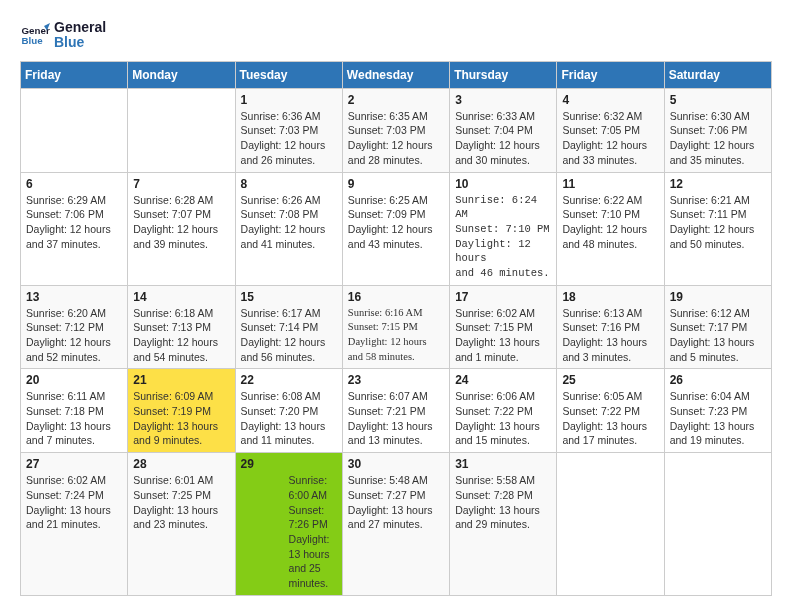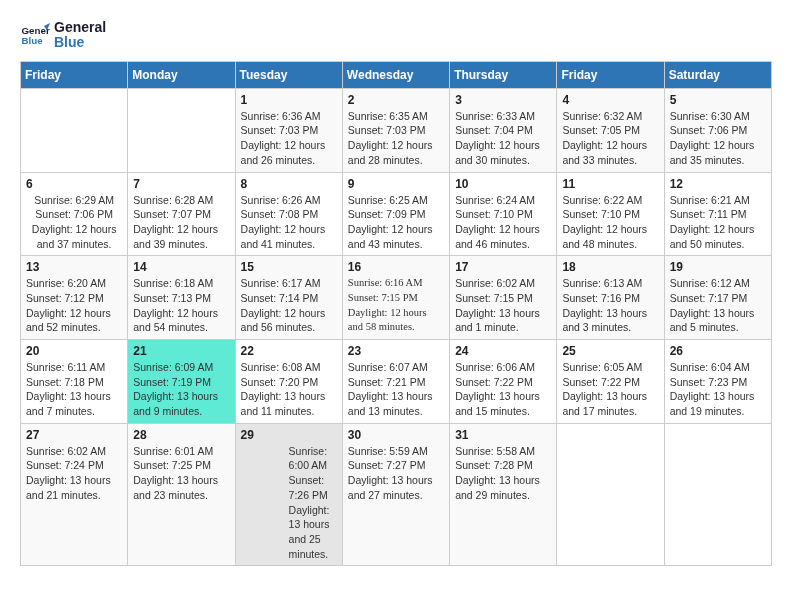--- a/index.html
+++ b/index.html
@@ -150,21 +150,21 @@
           <span class="day-num">5</span>
           <div class="day-info" style="white-space: pre-line;">Sunrise: 6:30 AM
 Sunset: 7:06 PM
 Daylight: 12 hours
 and 35 minutes.</div>
         </td>
       </tr>
       <tr>
         <td style="background: rgb(255, 255, 255);">
           <span class="day-num">6</span>
-          <div class="day-info" style="white-space: pre-line; text-align: center;">Sunrise: 6:29 AM
+          <div class="day-info" style="white-space: pre-line;">Sunrise: 6:29 AM
 Sunset: 7:06 PM
 Daylight: 12 hours
 and 37 minutes.</div>
         </td>
         <td style="background: rgb(255, 255, 255);">
           <span class="day-num">7</span>
           <div class="day-info" style="white-space: pre-line;">Sunrise: 6:28 AM
 Sunset: 7:07 PM
 Daylight: 12 hours
 and 39 minutes.</div>
@@ -178,21 +178,21 @@
         </td>
         <td style="background: rgb(255, 255, 255);">
           <span class="day-num">9</span>
           <div class="day-info" style="white-space: pre-line;">Sunrise: 6:25 AM
 Sunset: 7:09 PM
 Daylight: 12 hours
 and 43 minutes.</div>
         </td>
         <td style="background: rgb(255, 255, 255);">
           <span class="day-num">10</span>
-          <div class="day-info" style="white-space: pre-line;">Sunrise: 6:24 AM
+          <div class="day-info" style="white-space: pre-line; font-family: Liberation Mono, monospace;">Sunrise: 6:24 AM
 Sunset: 7:10 PM
 Daylight: 12 hours
 and 46 minutes.</div>
         </td>
         <td style="background: rgb(255, 255, 255); margin-left: 16px;">
           <span class="day-num">11</span>
           <div class="day-info" style="white-space: pre-line;">Sunrise: 6:22 AM
 Sunset: 7:10 PM
 Daylight: 12 hours
 and 48 minutes.</div>
@@ -257,21 +257,21 @@
         </td>
       </tr>
       <tr>
         <td style="background: rgb(255, 255, 255);">
           <span class="day-num">20</span>
           <div class="day-info" style="white-space: pre-line;">Sunrise: 6:11 AM
 Sunset: 7:18 PM
 Daylight: 13 hours
 and 7 minutes.</div>
         </td>
-        <td style="background: #5eead4;">
+        <td style="background: #fde047;">
           <span class="day-num">21</span>
           <div class="day-info" style="white-space: pre-line;">Sunrise: 6:09 AM
 Sunset: 7:19 PM
 Daylight: 13 hours
 and 9 minutes.</div>
         </td>
         <td style="background: rgb(255, 255, 255);">
           <span class="day-num">22</span>
           <div class="day-info" style="white-space: pre-line;">Sunrise: 6:08 AM
 Sunset: 7:20 PM
@@ -315,30 +315,30 @@
 Daylight: 13 hours
 and 21 minutes.</div>
         </td>
         <td style="background: rgb(249, 249, 249);">
           <span class="day-num">28</span>
           <div class="day-info" style="white-space: pre-line;">Sunrise: 6:01 AM
 Sunset: 7:25 PM
 Daylight: 13 hours
 and 23 minutes.</div>
         </td>
-        <td style="background: #e5e5e5;">
+        <td style="background: #84cc16;">
           <span class="day-num">29</span>
           <div class="day-info" style="white-space: pre-line; margin-left: 48px;">Sunrise: 6:00 AM
 Sunset: 7:26 PM
 Daylight: 13 hours
 and 25 minutes.</div>
         </td>
         <td style="background: rgb(249, 249, 249);">
           <span class="day-num">30</span>
-          <div class="day-info" style="white-space: pre-line;">Sunrise: 5:59 AM
+          <div class="day-info" style="white-space: pre-line;">Sunrise: 5:48 AM
 Sunset: 7:27 PM
 Daylight: 13 hours
 and 27 minutes.</div>
         </td>
         <td style="background: rgb(249, 249, 249);">
           <span class="day-num">31</span>
           <div class="day-info" style="white-space: pre-line;">Sunrise: 5:58 AM
 Sunset: 7:28 PM
 Daylight: 13 hours
 and 29 minutes.</div>

